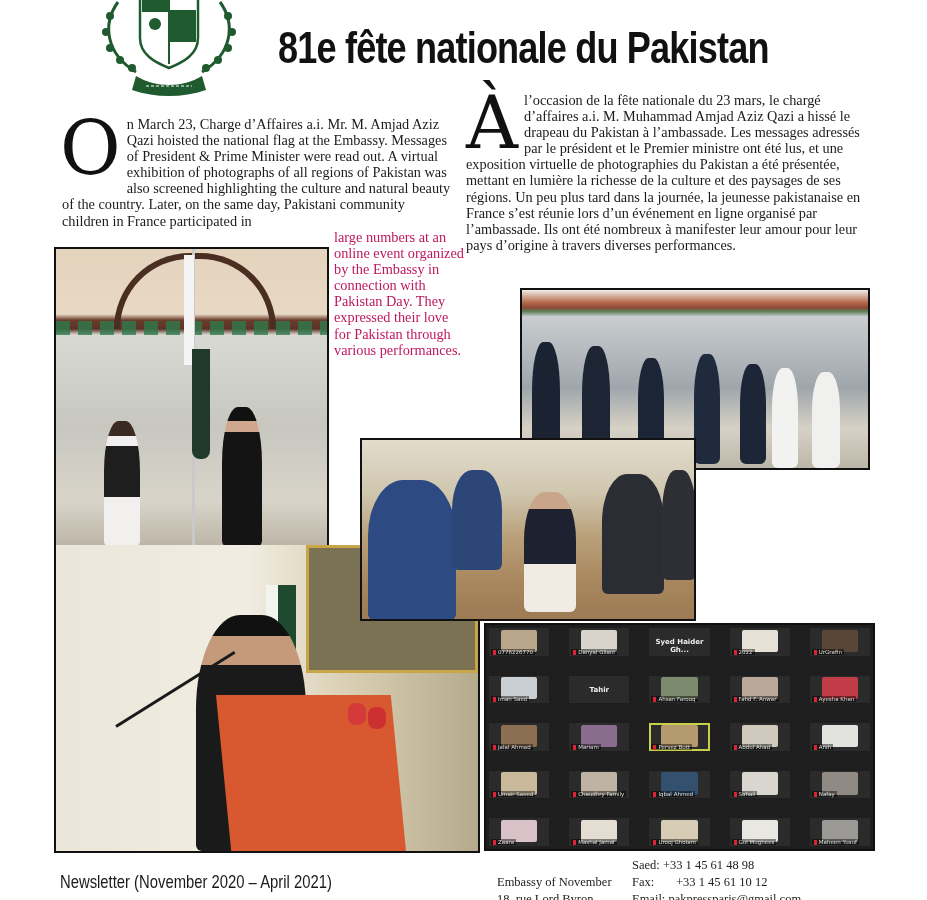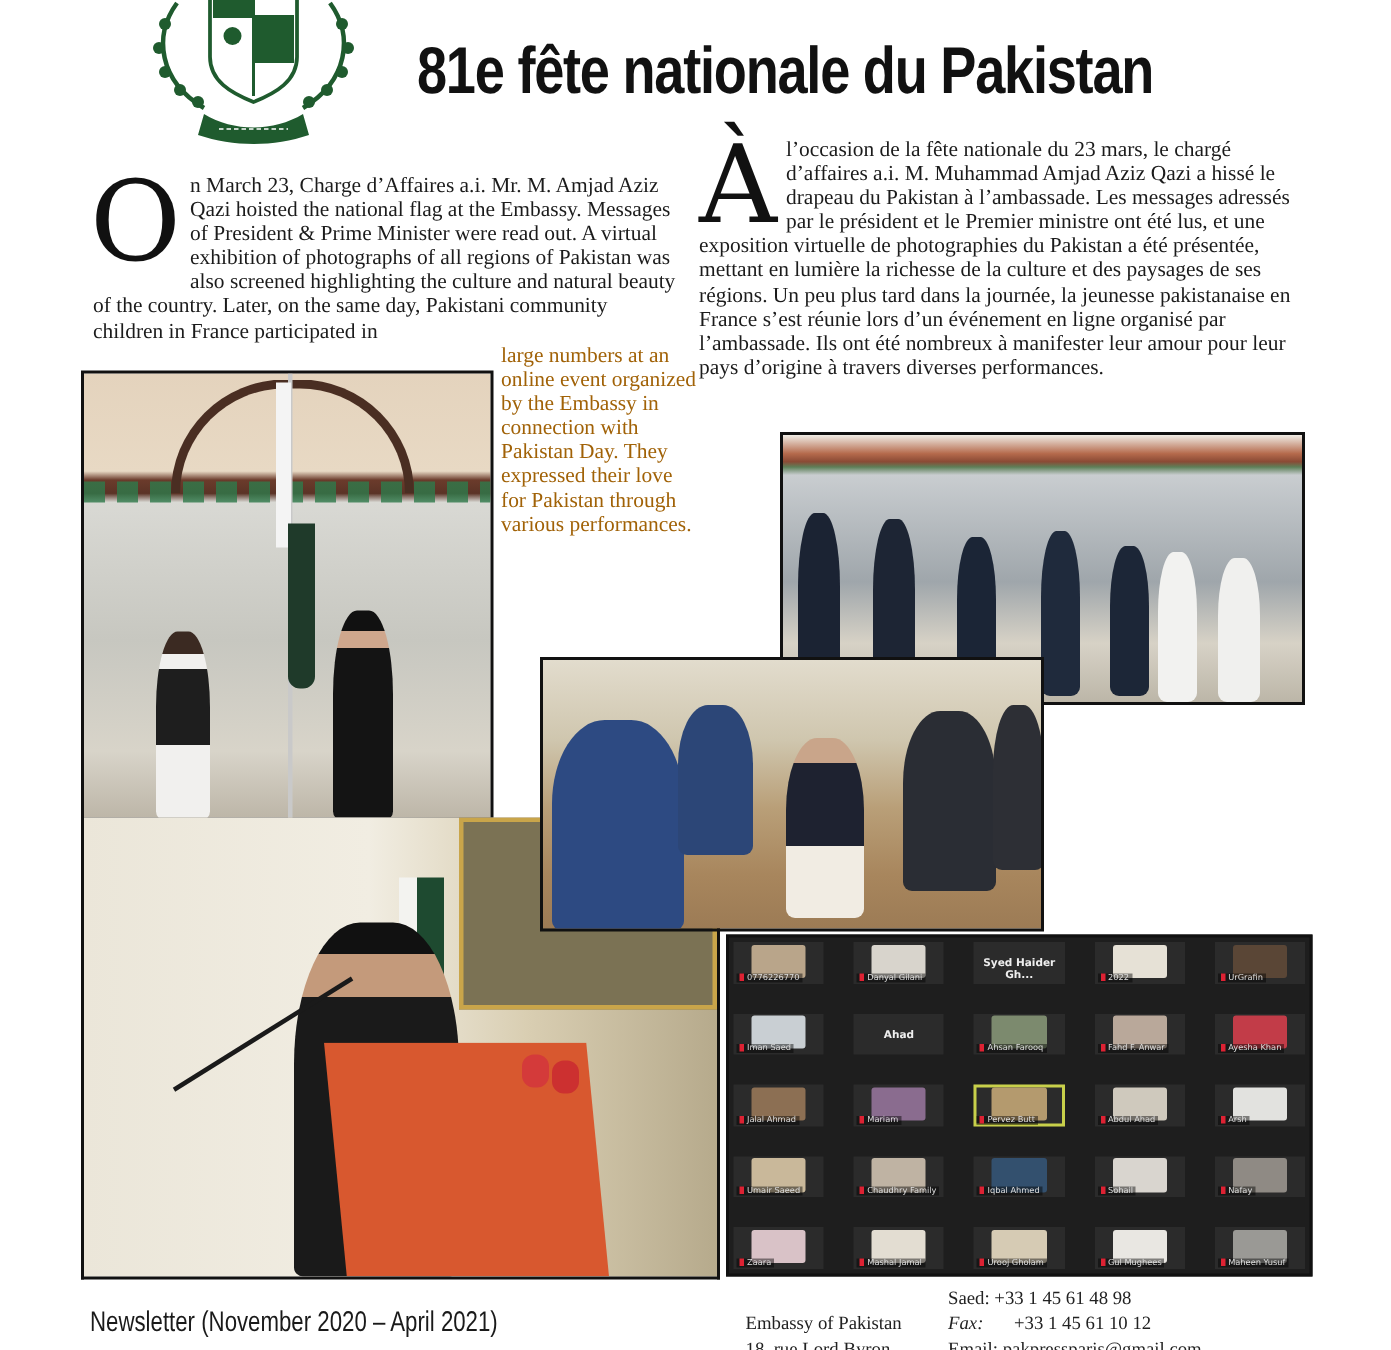--- a/index.html
+++ b/index.html
@@ -3,21 +3,21 @@
 <meta charset="utf-8">
 <style>
   html, body { margin: 0; padding: 0; background: #ffffff; }
   body { width: 927px; height: 900px; position: relative; overflow: hidden; font-family: "DejaVu Serif", "Liberation Serif", serif; color: #1a1a1a; }
 
   .crest { position: absolute; left: 96px; top: -6px; width: 146px; height: 104px; }
   .title { position: absolute; left: 278px; top: 26px; font-family: "Liberation Sans", sans-serif; font-weight: 700; font-size: 44px; letter-spacing: -1px; transform: scaleX(0.82); transform-origin: left top; white-space: nowrap; color: #111; line-height: 1; }
 
   .col-en { position: absolute; left: 62px; top: 116px; width: 392px; font-family: "Liberation Serif", serif; font-size: 14.3px; line-height: 16.1px; color: #1b1b1b; }
   .dropcap-o { float: left; font-family: "DejaVu Serif", serif; font-size: 74px; line-height: 60px; margin: 2px 6px 0 -2px; height: 64px; color: #111; }
-  .col-en-tail { position: absolute; left: 334px; top: 229px; width: 130px; font-family: "Liberation Serif", serif; font-size: 14.3px; line-height: 16.1px; color: #a16207; }
+  .col-en-tail { position: absolute; left: 334px; top: 229px; width: 130px; font-family: "Liberation Serif", serif; font-size: 14.3px; line-height: 16.1px; color: #be185d; }
 
   .col-fr { position: absolute; left: 466px; top: 92px; width: 410px; font-family: "Liberation Serif", serif; font-size: 14.3px; line-height: 16.1px; color: #1b1b1b; }
   .dropcap-a { float: left; font-family: "DejaVu Serif", serif; font-size: 72px; line-height: 62px; margin: 0 6px 0 0; height: 64px; color: #111; }
 
   .photo { position: absolute; border: 2px solid #111; overflow: hidden; box-sizing: border-box; }
   .ph-flag { left: 54px; top: 247px; width: 275px; height: 300px; background: linear-gradient(180deg, #e4d3bd 0%, #e8d9c4 22%, #6b3b2b 24%, #5b3326 27%, #d9d9d4 29%, #c7c7c0 60%, #d8d4c9 85%, #bdb6a8 100%); }
   .ph-salute { left: 520px; top: 288px; width: 350px; height: 182px; background: linear-gradient(180deg, #f0ede6 0%, #b56a4c 7%, #8a4a35 10%, #5d7f58 12%, #c9cdd0 15%, #9fa6ab 55%, #d7d2c6 78%, #bcb6a8 100%); }
   .ph-audience { left: 360px; top: 438px; width: 336px; height: 183px; background: linear-gradient(180deg, #e2dccd 0%, #cfc6ae 30%, #b99f78 55%, #a8865d 80%, #9c7b55 100%); }
   .ph-speech { left: 54px; top: 545px; width: 426px; height: 308px; background: linear-gradient(90deg, #ebe6d9 0%, #f1ede2 45%, #d9ceb2 70%, #b6aa8c 100%); border-top: none; }
   .ph-zoom { left: 484px; top: 623px; width: 391px; height: 228px; background: #1e1e1e; padding: 3px; display: grid; grid-template-columns: repeat(5, 1fr); grid-template-rows: repeat(5, 1fr); gap: 20px; }
@@ -26,21 +26,21 @@
   .tile { position: relative; background: #2b2b2b; overflow: hidden; }
   .tile .cam { position: absolute; left: 20%; top: 6%; width: 60%; height: 80%; border-radius: 2px; }
   .tile .nm { position: absolute; left: 2px; bottom: 1px; font-family: "DejaVu Sans", sans-serif; font-size: 5.5px; color: #ddd; white-space: nowrap; background: rgba(0,0,0,.45); padding: 0 2px; }
   .tile .nm::before { content: ""; display: inline-block; width: 3px; height: 5px; background: #d23; margin-right: 2px; vertical-align: -1px; }
   .tile .bigname { position: absolute; left: 0; right: 0; top: 38%; text-align: center; font-family: "DejaVu Sans", sans-serif; font-size: 7px; font-weight: bold; color: #eee; }
   .tile.active { outline: 2px solid #c8d04a; outline-offset: -2px; }
 
   .footer-left { position: absolute; left: 60px; top: 871px; font-family: "Liberation Sans", sans-serif; font-size: 19px; transform: scaleX(0.78); transform-origin: left top; white-space: nowrap; color: #1a1a1a; }
   .footer-addr { position: absolute; left: 497px; top: 874px; font-family: "Liberation Serif", serif; font-size: 12.5px; line-height: 17px; color: #222; }
   .footer-contact { position: absolute; left: 632px; top: 857px; font-family: "Liberation Serif", serif; font-size: 12.5px; line-height: 17px; color: #222; }
-  .footer-contact .lbl { display: inline-block; width: 44px; font-style: italic; }
+  .footer-contact .lbl { display: inline-block; width: 44px; }
 </style>
 </head>
 <body>
 
 <svg class="crest" viewBox="0 0 146 104">
   <g fill="none" stroke="#1f5b2e" stroke-width="3">
     <path d="M22 8 C 6 30, 10 60, 40 78"></path>
     <path d="M124 8 C 140 30, 136 60, 106 78"></path>
   </g>
   <g fill="#1f5b2e">
@@ -134,21 +134,21 @@
     </div>
     <div class="tile">
       <div class="cam" style="background: rgb(90, 70, 54);"></div>
       <div class="nm">UrGrafin</div>
     </div>
     <div class="tile">
       <div class="cam" style="background: rgb(201, 207, 211);"></div>
       <div class="nm">Iman Saed</div>
     </div>
     <div class="tile">
-      <div class="bigname">Ahad</div>
+      <div class="bigname">Tahir</div>
     </div>
     <div class="tile">
       <div class="cam" style="background: rgb(124, 138, 110);"></div>
       <div class="nm">Ahsan Farooq</div>
     </div>
     <div class="tile">
       <div class="cam" style="background: rgb(185, 168, 154);"></div>
       <div class="nm">Fahd F. Anwar</div>
     </div>
     <div class="tile">
@@ -212,20 +212,20 @@
       <div class="nm">Gul Mughees</div>
     </div>
     <div class="tile">
       <div class="cam" style="background: rgb(154, 153, 149);"></div>
       <div class="nm">Maheen Yusuf</div>
     </div>
   </div>
 
 <div class="footer-left">Newsletter (November 2020 – April 2021)</div>
 <div class="footer-addr">
-  <div>Embassy of Pakistan</div>
+  <div>Embassy of November</div>
   <div>18, rue Lord Byron</div>
 </div>
 <div class="footer-contact">
   <div><span>Saed:</span> <span>+33 1 45 61 48 98</span></div>
   <div><span class="lbl">Fax:</span><span>+33 1 45 61 10 12</span></div>
   <div><span>Email:</span> <span>pakpressparis@gmail.com</span></div>
 </div>
 
 </body></html>

